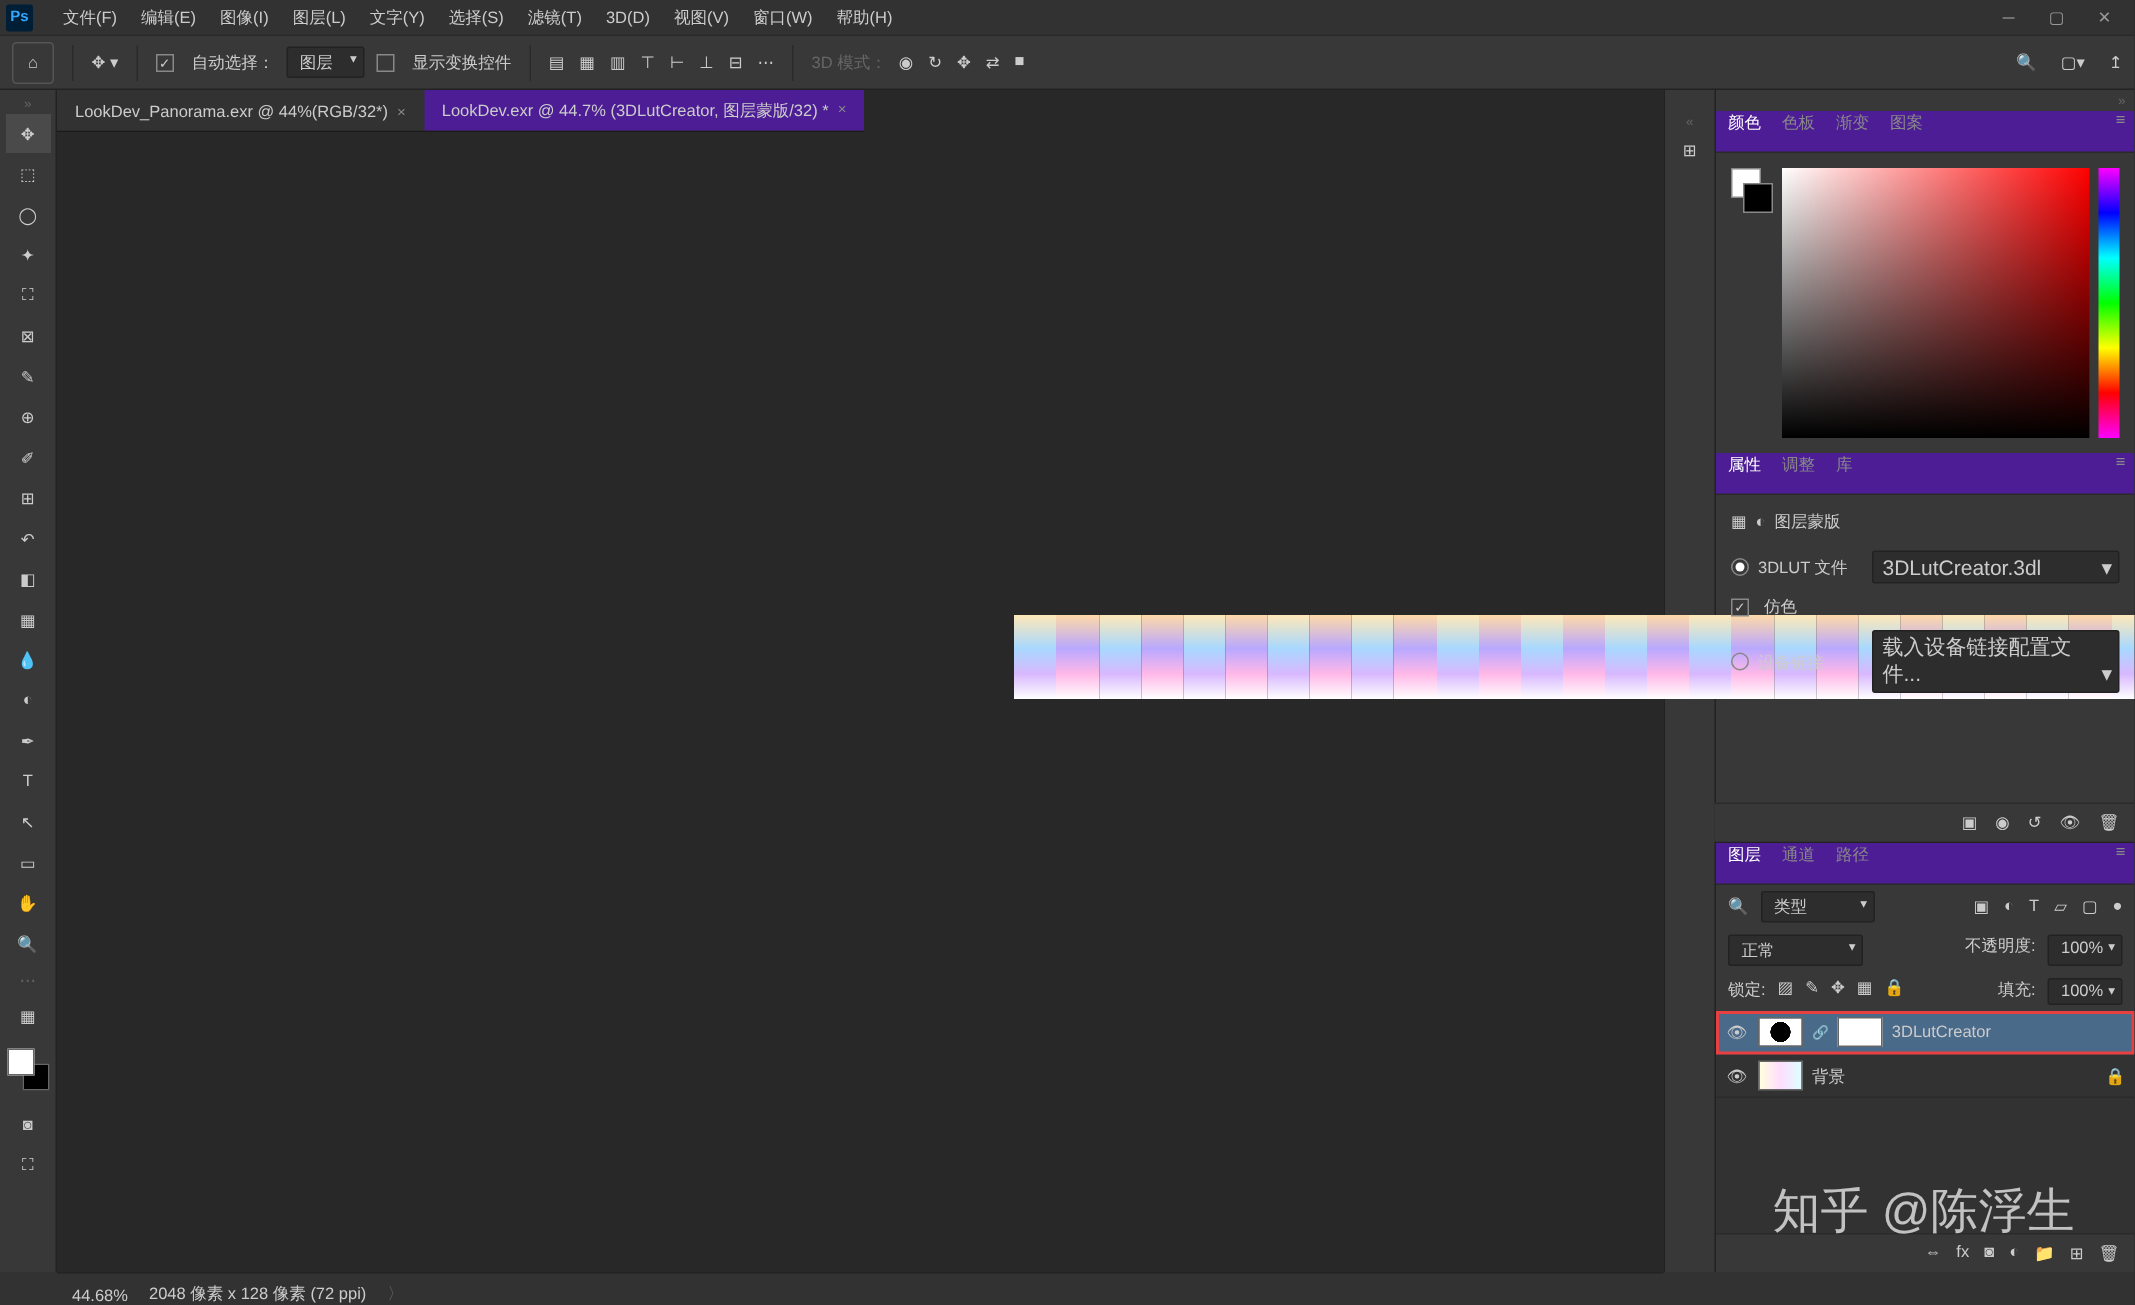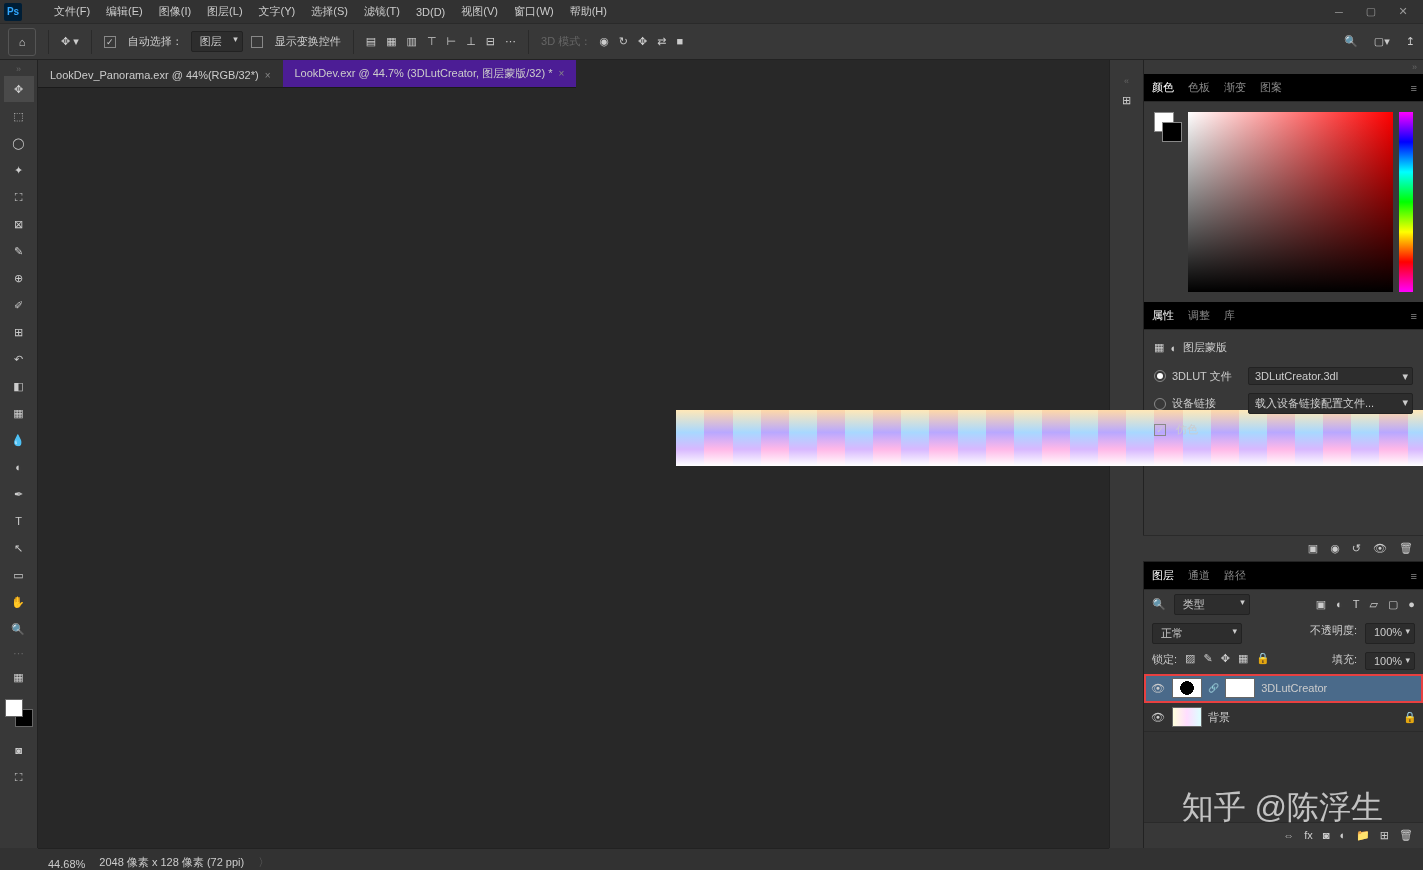--- a/index.html
+++ b/index.html
@@ -1,18 +1,18 @@
 <!DOCTYPE html>
 <html><head>
 <meta charset="utf-8">
 <style>
 *{margin:0;padding:0;box-sizing:border-box;font-family:"Microsoft YaHei",sans-serif;font-size:11px;color:#ccc;user-select:none}
 body{background:#323232;overflow:hidden;width:1423px;height:870px}
 .menubar{height:24px;background:#323232;display:flex;align-items:center;padding:0 4px;border-bottom:1px solid #2a2a2a}
-.ps-icon{width:18px;height:18px;background:#001e36;color:#31a8ff;font-weight:bold;font-size:10px;display:flex;align-items:center;justify-content:center;margin-right:24px;border-radius:2px}
+.ps-icon{width:18px;height:18px;background:#001e36;color:#31a8ff;font-weight:bold;font-size:10px;display:flex;align-items:center;justify-content:center;margin-right:12px;border-radius:2px}
 .menu-item{padding:0 8px;height:100%;display:flex;align-items:center;cursor:pointer}
 .win-controls{margin-left:auto;display:flex}
 .win-btn{width:32px;height:24px;display:flex;align-items:center;justify-content:center;color:#999}
 .options-bar{height:36px;background:#383838;display:flex;align-items:center;padding:0 8px;gap:8px;border-bottom:1px solid #222}
 .home-btn{width:28px;height:28px;display:flex;align-items:center;justify-content:center;border:1px solid #555;border-radius:3px}
 .opt-sep{width:1px;height:24px;background:#2a2a2a;margin:0 4px}
 .checkbox{width:12px;height:12px;border:1px solid #888;display:inline-flex;align-items:center;justify-content:center;margin-right:4px}
 .checkbox.checked::after{content:"✓";font-size:9px}
 .dropdown{background:#2d2d2d;border:1px solid #222;padding:2px 20px 2px 8px;position:relative;border-radius:2px}
 .dropdown::after{content:"▾";position:absolute;right:4px;top:2px;font-size:9px}
@@ -30,36 +30,36 @@
 .tabs{height:28px;background:#323232;display:flex;align-items:flex-end;border-bottom:1px solid #1a1a1a}
 .tab{padding:6px 12px;background:#323232;color:#999;display:flex;align-items:center;gap:6px;font-size:11px}
 .tab.active{background:#4c1d95;color:#fff}
 .tab-close{font-size:10px;color:#888}
 .canvas-wrap{flex:1;display:flex;align-items:center;justify-content:center;padding:0 40px;position:relative;background:#282828}
 .canvas-img{width:900px;height:56px;display:flex;position:absolute;left:100px;top:350px}
 .lut-slice{flex:1;background:linear-gradient(to bottom,#ffd9a8 0%,#b8a8ff 40%,#ffb8e8 70%,#ffffff 100%)}
 .lut-slice:nth-child(odd){background:linear-gradient(to bottom,#ffe8b8 0%,#a8d8ff 40%,#d8b8ff 70%,#ffffff 100%)}
 .collapsed-panel{width:34px;background:#383838;border-left:1px solid #222;display:flex;flex-direction:column;align-items:center;padding-top:16px}
 .right-panels{width:280px;background:#383838;display:flex;flex-direction:column;border-left:1px solid #222}
-.panel-tabs{height:28px;display:flex;align-items:center;padding:0 8px;background:#000000;gap:14px;border-bottom:1px solid #2a2a2a;position:relative}
+.panel-tabs{height:28px;display:flex;padding:0 8px;background:#4c1d95;gap:14px;border-bottom:1px solid #2a2a2a;position:relative}
 .panel-tab{color:#888;cursor:pointer}
 .panel-tab.active{color:#fff}
 .panel-menu{position:absolute;right:6px;color:#888}
 .color-panel{height:200px;display:flex;padding:10px;gap:6px}
 .color-swatches{width:28px}
 .cs-fg{width:20px;height:20px;background:#fff;border:1px solid #888}
 .cs-bg{width:20px;height:20px;background:#000;border:1px solid #888;margin-top:-10px;margin-left:8px}
 .color-field{flex:1;background:linear-gradient(to right,#fff,#ff0000);position:relative}
 .color-field::after{content:"";position:absolute;inset:0;background:linear-gradient(to bottom,transparent,#000)}
 .hue-strip{width:14px;background:linear-gradient(to bottom,#f0f,#00f,#0ff,#0f0,#ff0,#f00,#f0f)}
 .properties-panel{flex:0 0 auto;padding:10px}
 .prop-row{display:flex;align-items:center;padding:4px 0;gap:6px}
 .radio{width:12px;height:12px;border:1px solid #888;border-radius:50%;display:inline-flex;align-items:center;justify-content:center}
 .radio.checked::after{content:"";width:6px;height:6px;background:#fff;border-radius:50%}
-.prop-select{flex:1;background:#2d2d2d;border:1px solid #222;padding:2px 6px;position:relative;border-radius:2px;font-size:11px}
+.prop-select{flex:1;background:#2d2d2d;border:1px solid #222;padding:2px 6px;position:relative;border-radius:2px;font-size:14px}
 .prop-select::after{content:"▾";position:absolute;right:4px}
 .prop-footer{display:flex;justify-content:flex-end;gap:12px;padding:6px 10px;color:#888;position:absolute;bottom:0;right:0;width:280px;background:#383838;border-top:1px solid #2a2a2a}
 .layers-panel{flex:1;display:flex;flex-direction:column;min-height:260px;position:relative}
 .layer-filter{display:flex;align-items:center;padding:4px 8px;gap:8px}
 .layer-filter-icons{display:flex;gap:10px;color:#999;margin-left:auto}
 .layer-blend{display:flex;padding:4px 8px;gap:8px;}
 .layer-lock{display:flex;padding:4px 8px;gap:8px;color:#999;font-size:10px}
 .layer-list{flex:1;background:#323232}
 .layer-row{display:flex;align-items:center;padding:4px 6px;gap:6px;border-bottom:1px solid #2a2a2a}
 .layer-row.selected{background:#4a6a8a}
@@ -250,27 +250,27 @@
         <span>▦</span>
         <span>◐</span>
         <span>图层蒙版</span>
       </div>
       <div class="prop-row">
         <span class="radio checked"></span>
         <span style="width:70px">3DLUT 文件</span>
         <div class="prop-select">3DLutCreator.3dl</div>
       </div>
       <div class="prop-row">
+        <span class="checkbox checked"></span>
+        <span>仿色</span>
+      </div>
+      <div class="prop-row">
         <span class="radio"></span>
         <span style="width:70px">设备链接</span>
         <div class="prop-select">载入设备链接配置文件...</div>
-      </div>
-      <div class="prop-row">
-        <span class="checkbox checked"></span>
-        <span>仿色</span>
       </div>
     </div>
     <div class="prop-footer">
       <span>▣</span>
       <span>◉</span>
       <span>↺</span>
       <span>👁</span>
       <span>🗑</span>
     </div>
     </div>

